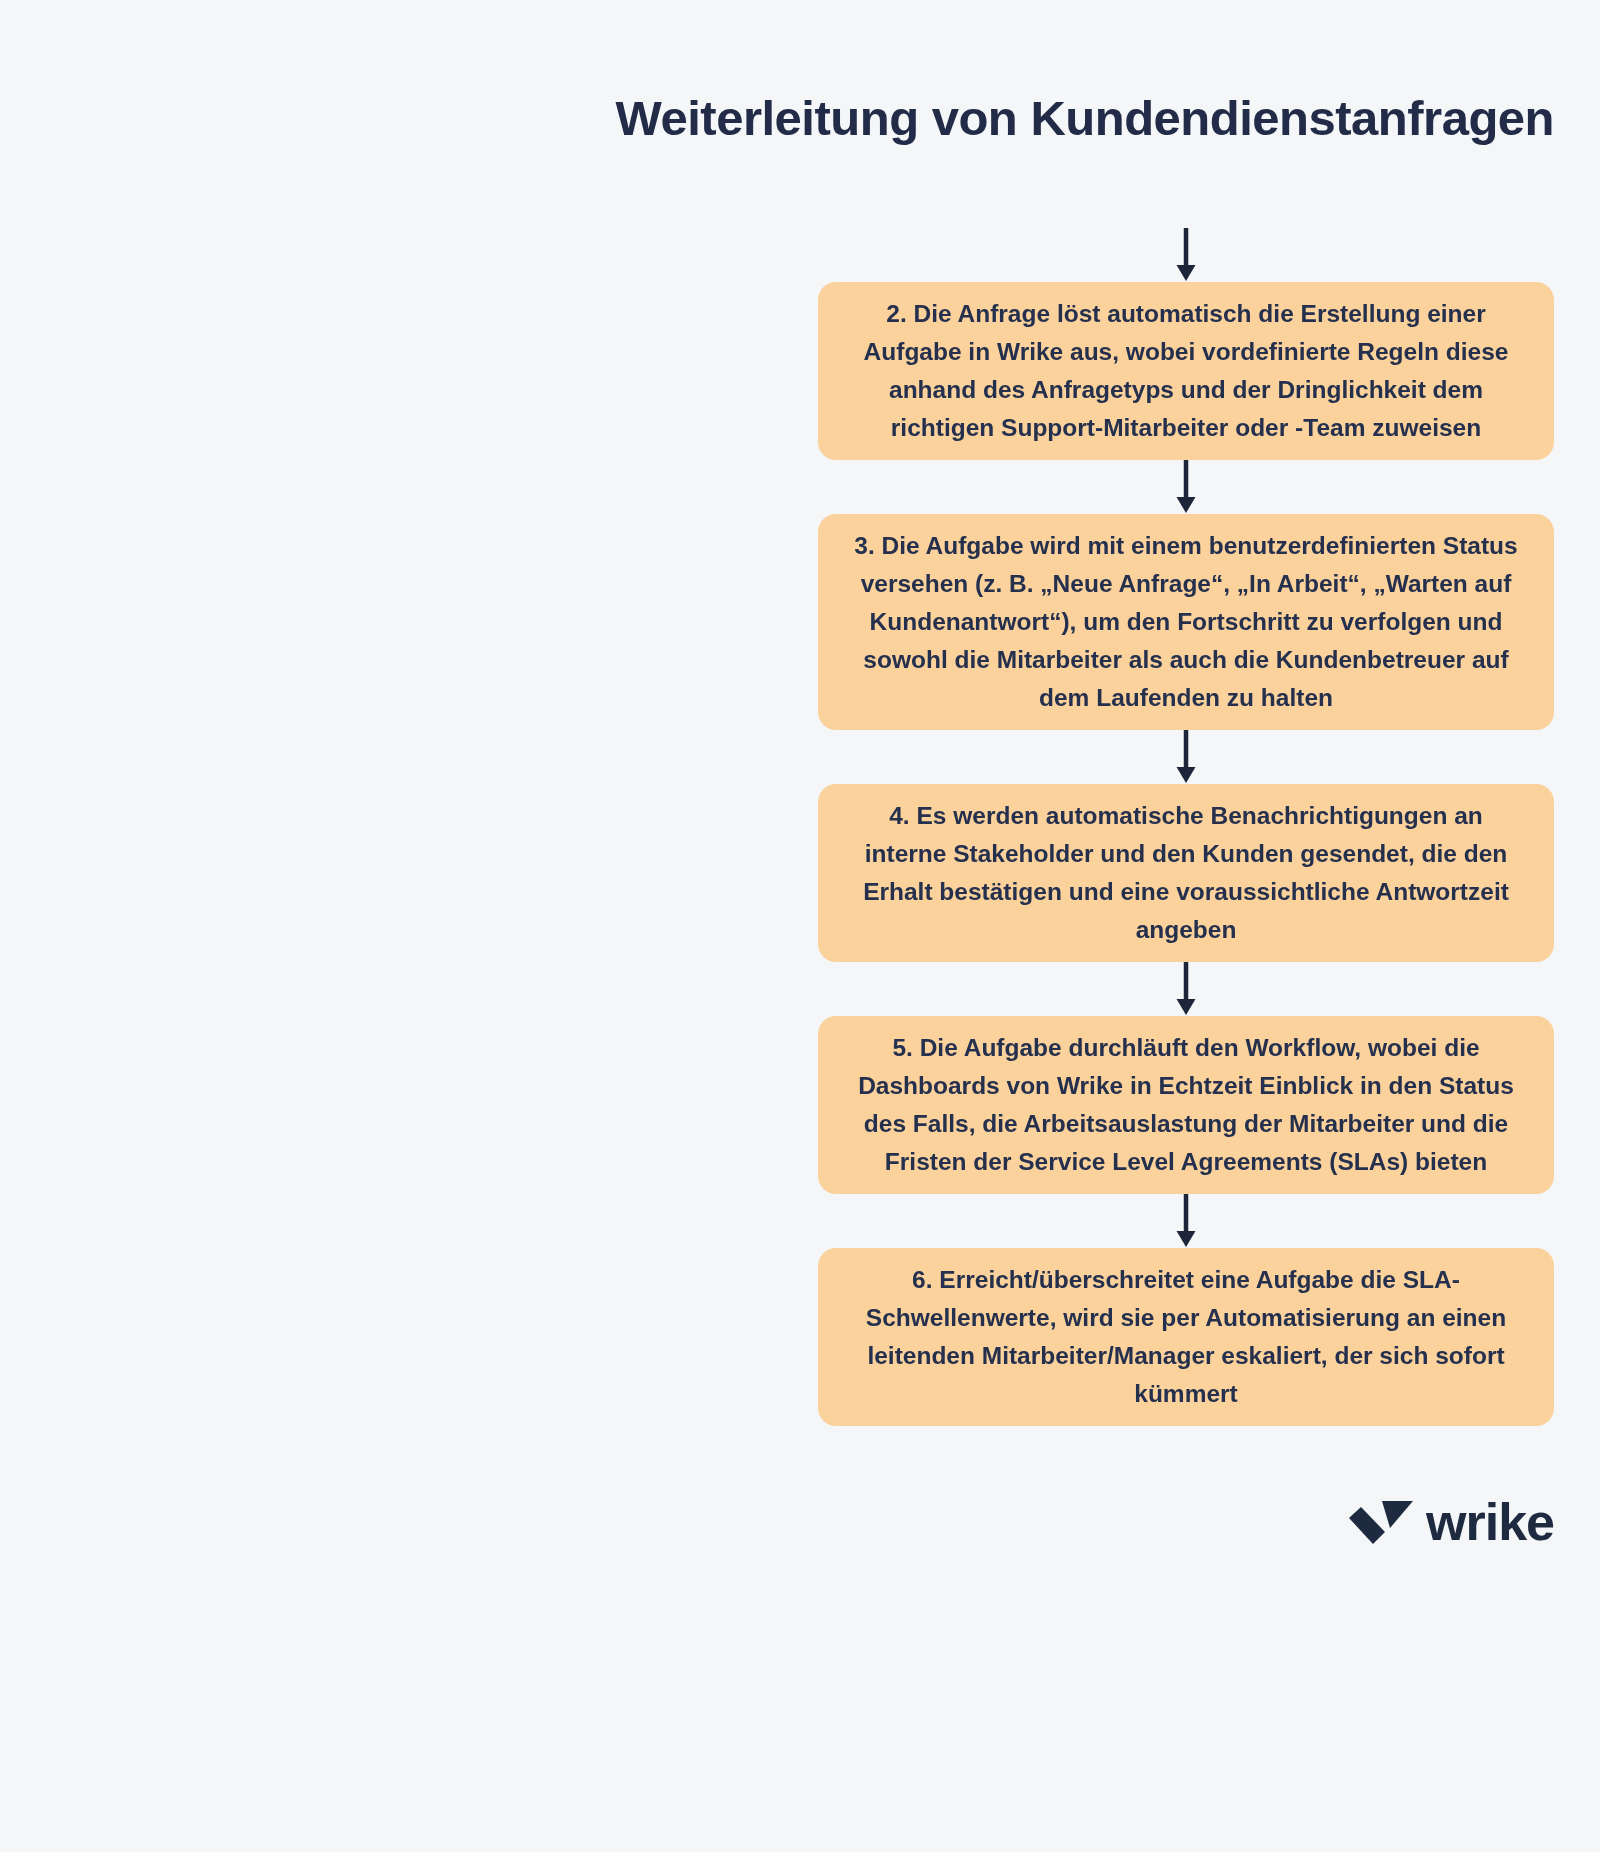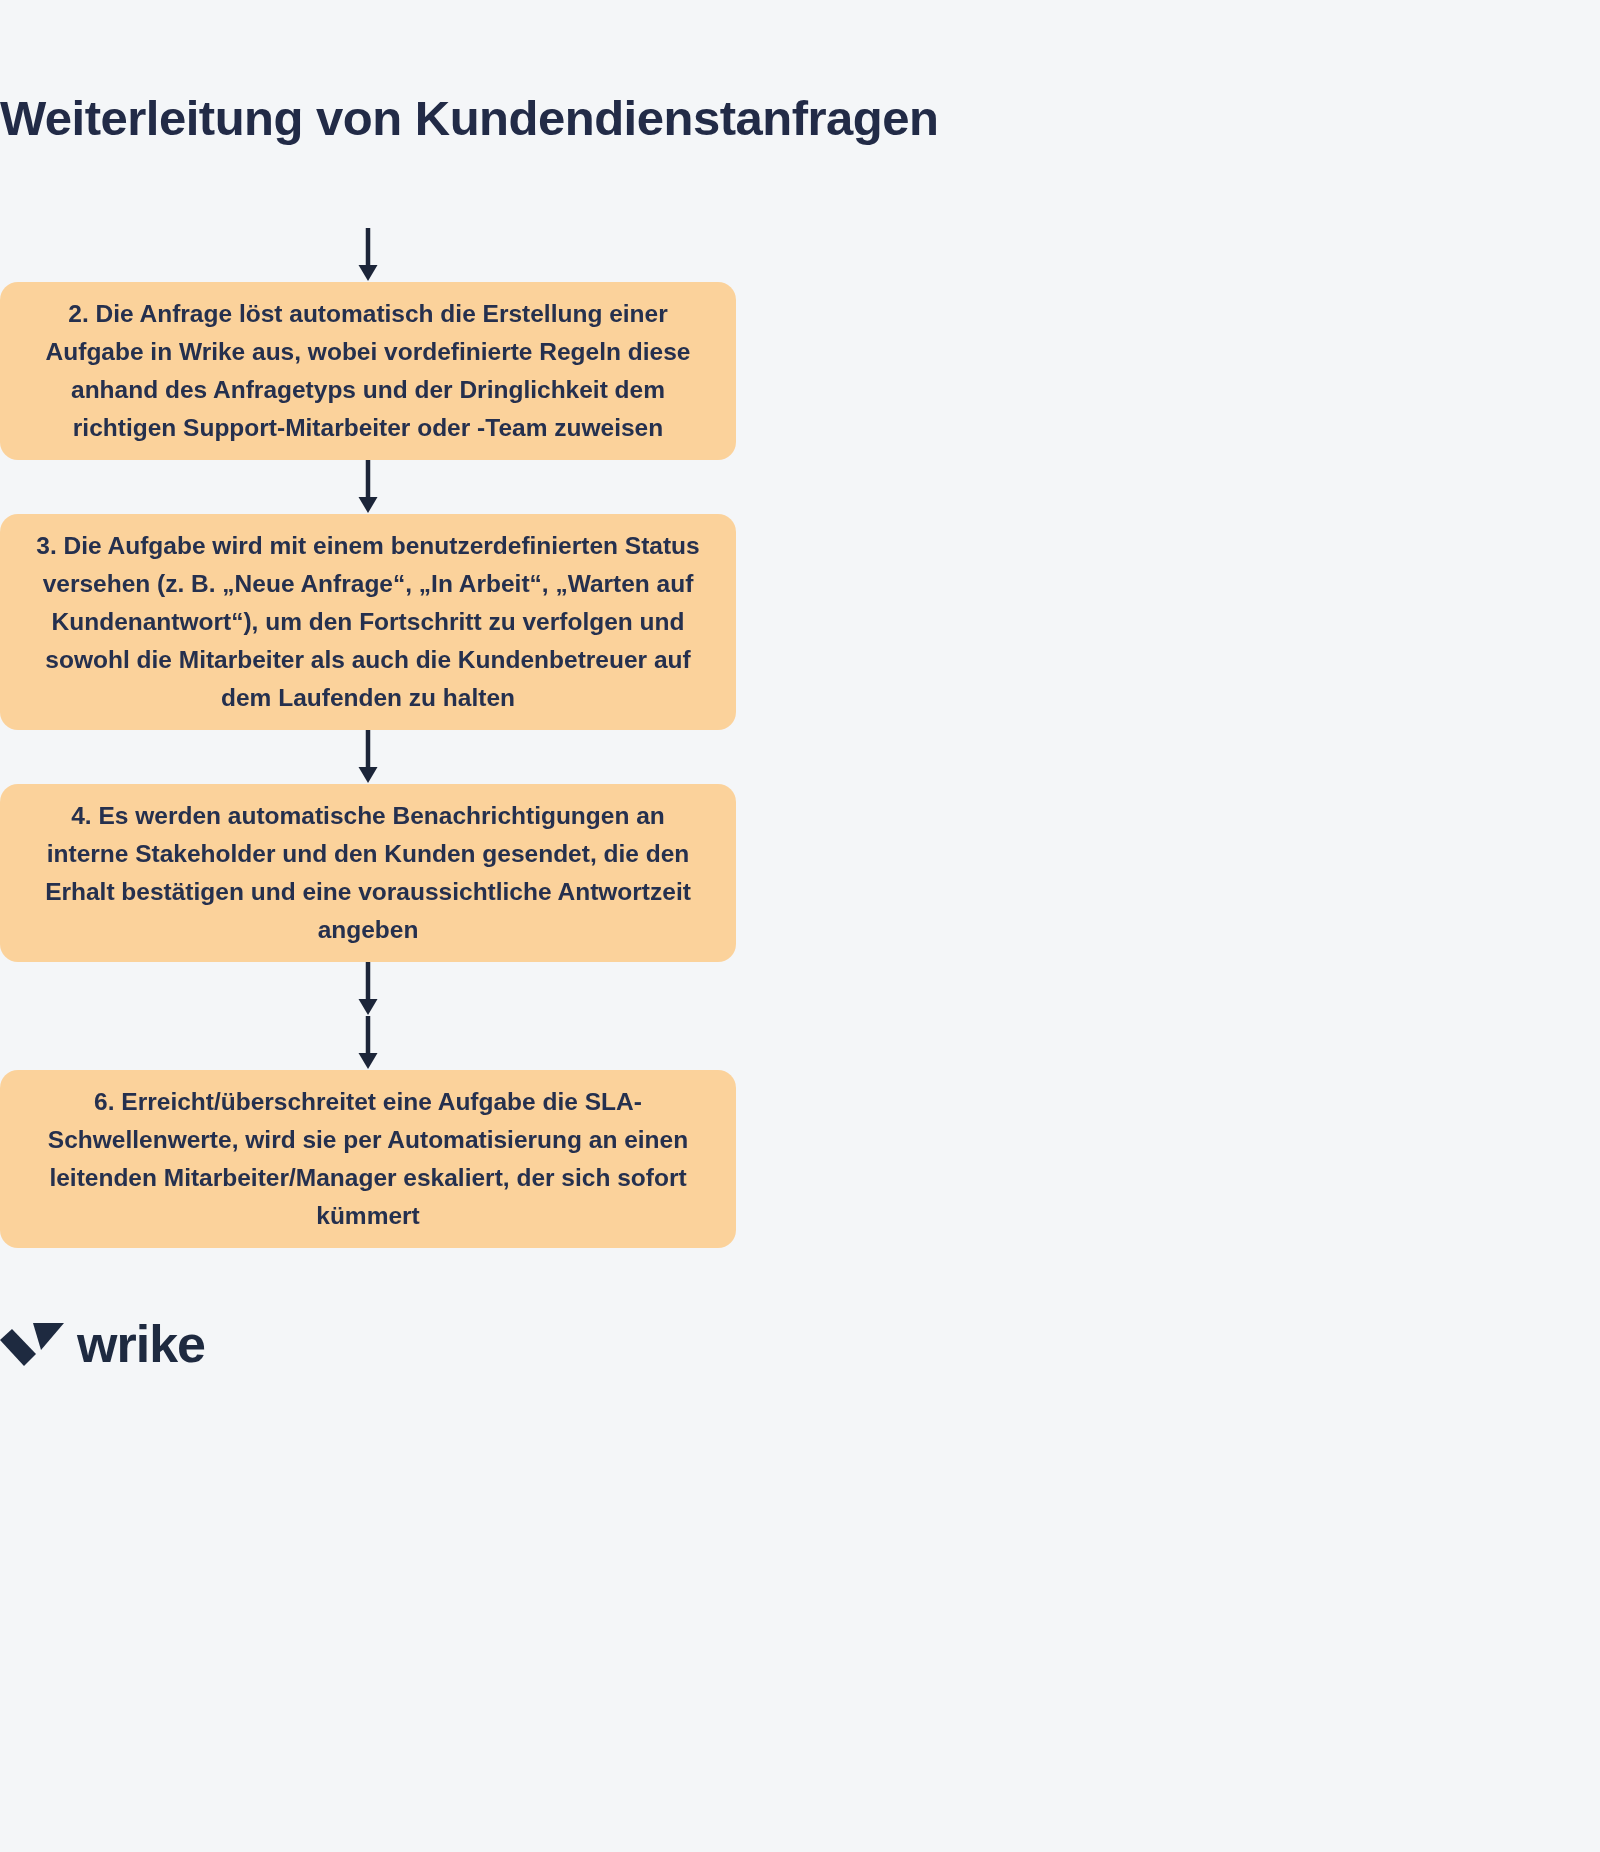--- a/index.html
+++ b/index.html
@@ -9,21 +9,21 @@
     font-family: "Liberation Sans", sans-serif;
   }
   .page {
     position: relative;
     width: 1554px;
     height: 1852px;
     background: #F4F6F8;
     overflow: hidden;
     display: flex;
     flex-direction: column;
-    align-items: flex-start;
+    align-items: flex-end;
   }
   .title {
     margin: 88px 0 0 0;
     font-size: 49px;
     line-height: 60px;
     font-weight: 700;
     color: #222B47;
     text-align: center;
     letter-spacing: -0.5px;
   }
@@ -116,20 +116,23 @@
       <p class="box-text">4. Es werden automatische Benachrichtigungen an interne Stakeholder und den Kunden gesendet, die den Erhalt bestätigen und eine voraussichtliche Antwortzeit angeben</p>
     </div>
 
     <div class="arrow">
       <svg width="22" height="54" viewBox="0 0 22 54" xmlns="http://www.w3.org/2000/svg">
         <line x1="11" y1="0" x2="11" y2="40" stroke="#1C2539" stroke-width="4.5"></line>
         <polygon points="1.5,37 20.5,37 11,53" fill="#1C2539"></polygon>
       </svg>
     </div>
 
+    <div class="box">
+      <p class="box-text">5. Die Aufgabe durchläuft den Workflow, wobei die Dashboards von Wrike in Echtzeit Einblick in den Status des Falls, die Arbeitsauslastung der Mitarbeiter und die Fristen der Service Level Agreements (SLAs) bieten</p>
+    </div>
 
     <div class="arrow">
       <svg width="22" height="54" viewBox="0 0 22 54" xmlns="http://www.w3.org/2000/svg">
         <line x1="11" y1="0" x2="11" y2="40" stroke="#1C2539" stroke-width="4.5"></line>
         <polygon points="1.5,37 20.5,37 11,53" fill="#1C2539"></polygon>
       </svg>
     </div>
 
     <div class="box">
       <p class="box-text">6. Erreicht/überschreitet eine Aufgabe die SLA-Schwellenwerte, wird sie per Automatisierung an einen leitenden Mitarbeiter/Manager eskaliert, der sich sofort kümmert</p>

